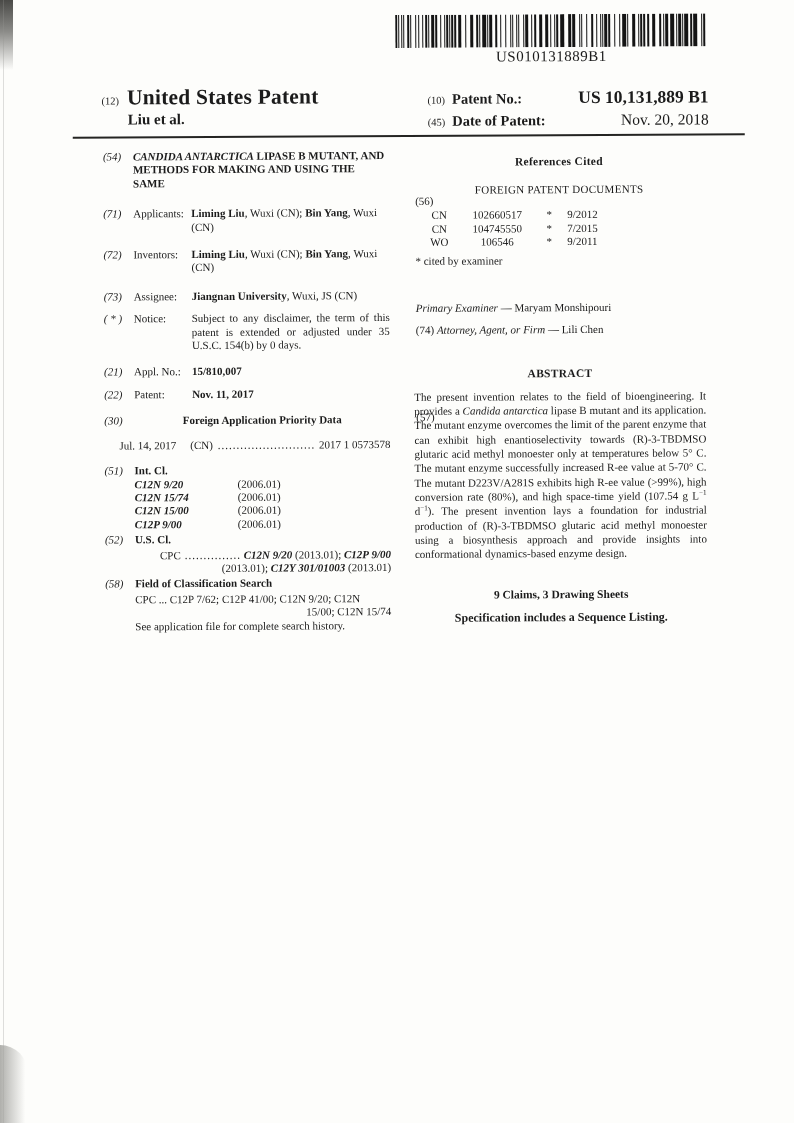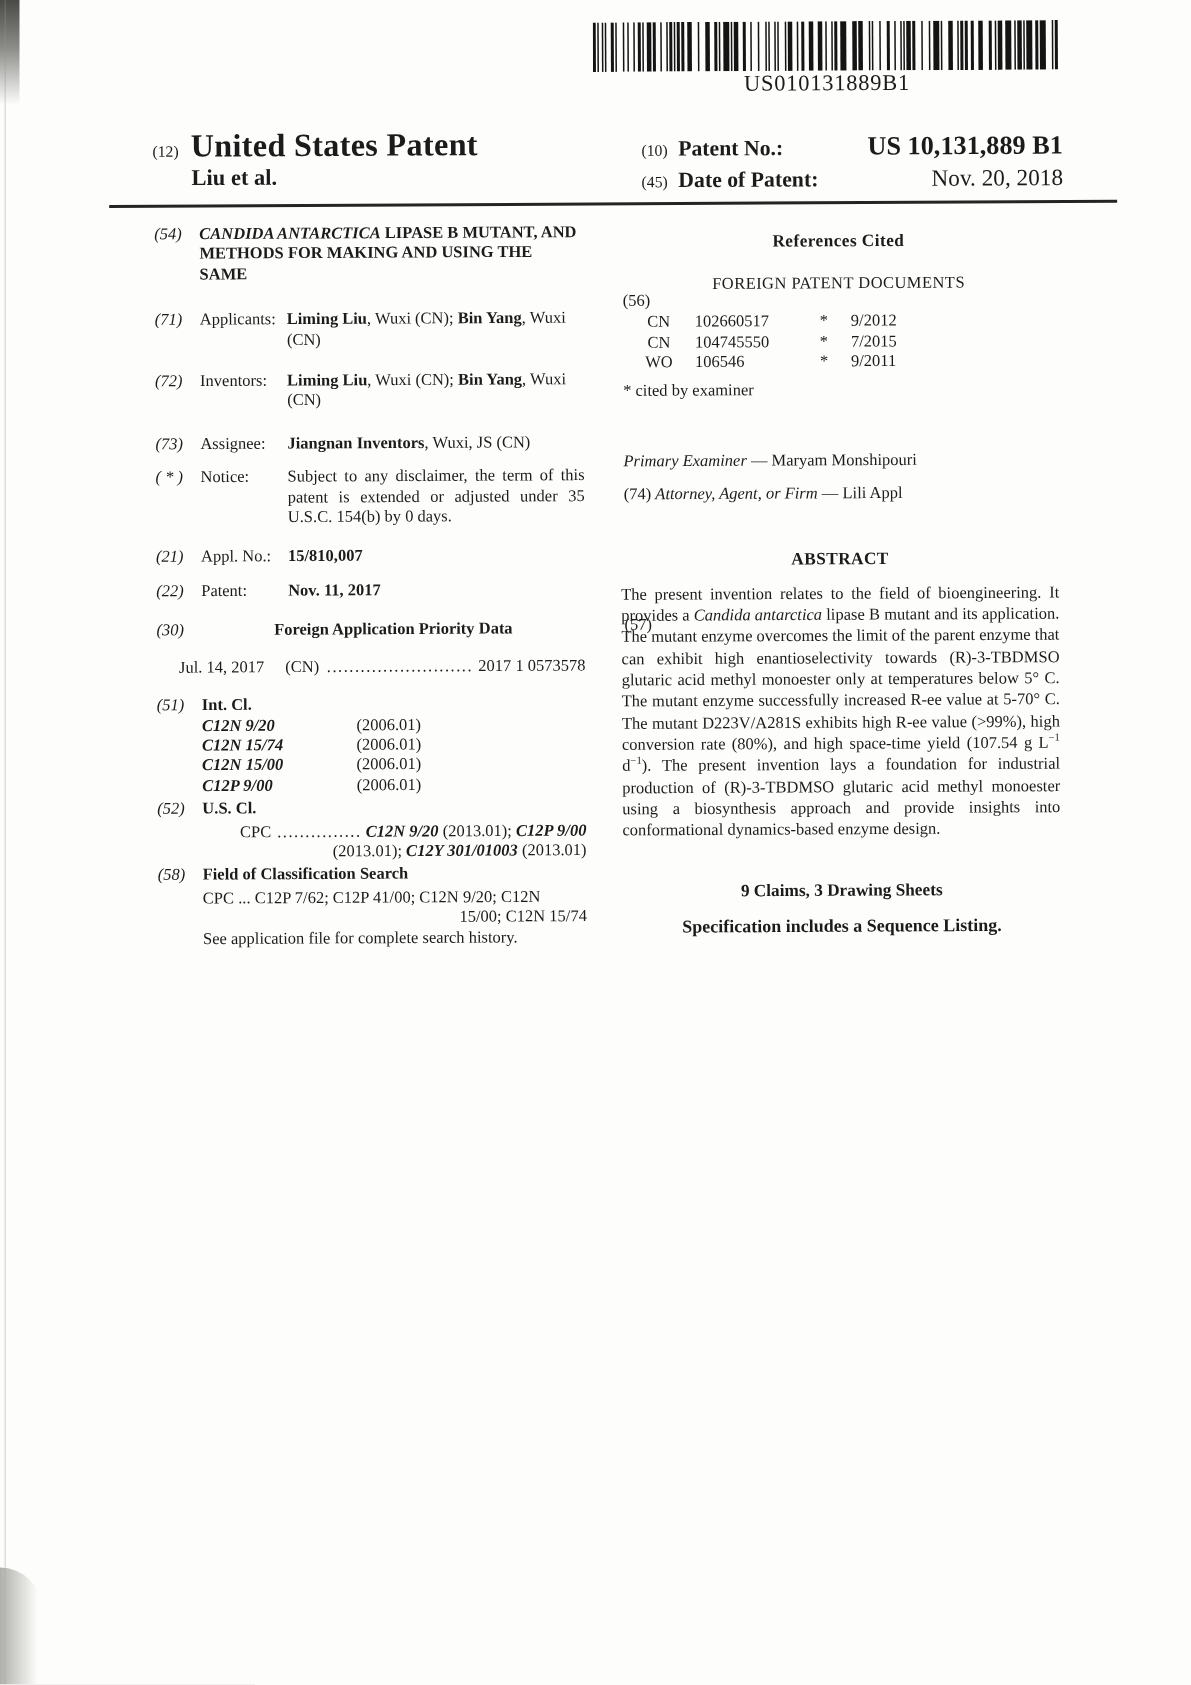--- a/index.html
+++ b/index.html
@@ -60,21 +60,21 @@
   .fs-line2{text-align:right;}
   .fs-line3{margin-left:30px;}
   
   .rc-head{position:relative;}
   .rc-num{position:absolute;left:2px;top:0;margin-top:43px;}
   .rc-title{text-align:center;font-weight:bold;font-size:11.5px;letter-spacing:.3px;}
   .rc-sub{text-align:center;margin-top:15px;letter-spacing:.3px;}
   .fpd-table{margin-top:12px;}
   .fpd-row{display:flex;margin-left:2px;}
   .fpd-country{width:48px;flex:none;text-align:center;}
-  .fpd-number{width:68px;flex:none;text-align:left;}
+  .fpd-number{width:68px;flex:none;text-align:center;}
   .fpd-star{width:36px;flex:none;text-align:center;}
   .fpd-date{flex:1;}
   .fpd-footnote{margin-top:6px;margin-left:2px;}
   .examiner{margin-top:34px;margin-left:2px;}
   .attorney{margin-top:9px;margin-left:2px;}
   .abstract-head{margin-top:30px;}
   .abstract-body{margin-top:9px;text-align:justify;line-height:14.3px;}
   .footer-claims{margin-top:28px;text-align:center;font-weight:bold;font-size:11.5px;}
   .footer-spec{margin-top:9px;text-align:center;font-weight:bold;font-size:12px;}
   
@@ -218,21 +218,21 @@
 
       <div class="sec mb15">
         <span class="sec-num">(72)</span>
         <span class="sec-label">Inventors:</span>
         <div class="sec-body"><span class="rt-b">Liming Liu</span><span>, Wuxi (CN); </span><span class="rt-b">Bin Yang</span><span>, Wuxi (CN)</span></div>
       </div>
 
       <div class="sec mb9">
         <span class="sec-num">(73)</span>
         <span class="sec-label">Assignee:</span>
-        <div class="sec-body"><span class="rt-b">Jiangnan Inventors</span><span>, Wuxi, JS (CN)</span></div>
+        <div class="sec-body"><span class="rt-b">Jiangnan University</span><span>, Wuxi, JS (CN)</span></div>
       </div>
 
       <div class="sec mb13">
         <span class="sec-num">( * )</span>
         <span class="sec-label">Notice:</span>
         <div class="sec-body just">Subject to any disclaimer, the term of this patent is extended or adjusted under 35 U.S.C. 154(b) by 0 days.</div>
       </div>
 
       <div class="sec mb9">
         <span class="sec-num">(21)</span>
@@ -332,21 +332,21 @@
             <span class="fpd-country">WO</span>
             <span class="fpd-number">106546</span>
             <span class="fpd-star">*</span>
             <span class="fpd-date">9/2011</span>
           </div>
 
       </div>
       <div class="fpd-footnote">* cited by examiner</div>
 
       <div class="examiner"><span class="rt-i">Primary Examiner</span><span> — Maryam Monshipouri</span></div>
-      <div class="attorney"><span>(74) </span><span class="rt-i">Attorney, Agent, or Firm</span><span> — Lili Appl</span></div>
+      <div class="attorney"><span>(74) </span><span class="rt-i">Attorney, Agent, or Firm</span><span> — Lili Chen</span></div>
 
       <div class="rc-head abstract-head">
         <span class="rc-num">(57)</span>
         <div class="rc-title">ABSTRACT</div>
       </div>
       <div class="abstract-body"><span>The present invention relates to the field of bioengineering. It provides a </span><span class="rt-i">Candida antarctica</span><span> lipase B mutant and its application. The mutant enzyme overcomes the limit of the parent enzyme that can exhibit high enantioselectivity towards (R)-3-TBDMSO glutaric acid methyl monoester only at temperatures below 5° C. The mutant enzyme successfully increased R-ee value at 5-70° C. The mutant D223V/A281S exhibits high R-ee value (&gt;99%), high conversion rate (80%), and high space-time yield (107.54 g L</span><span class="rt-sup">−1</span><span> d</span><span class="rt-sup">−1</span><span>). The present invention lays a foundation for industrial production of (R)-3-TBDMSO glutaric acid methyl monoester using a biosynthesis approach and provide insights into conformational dynamics-based enzyme design.</span></div>
 
       <div class="footer-claims">9 Claims, 3 Drawing Sheets</div>
       <div class="footer-spec">Specification includes a Sequence Listing.</div>
 

